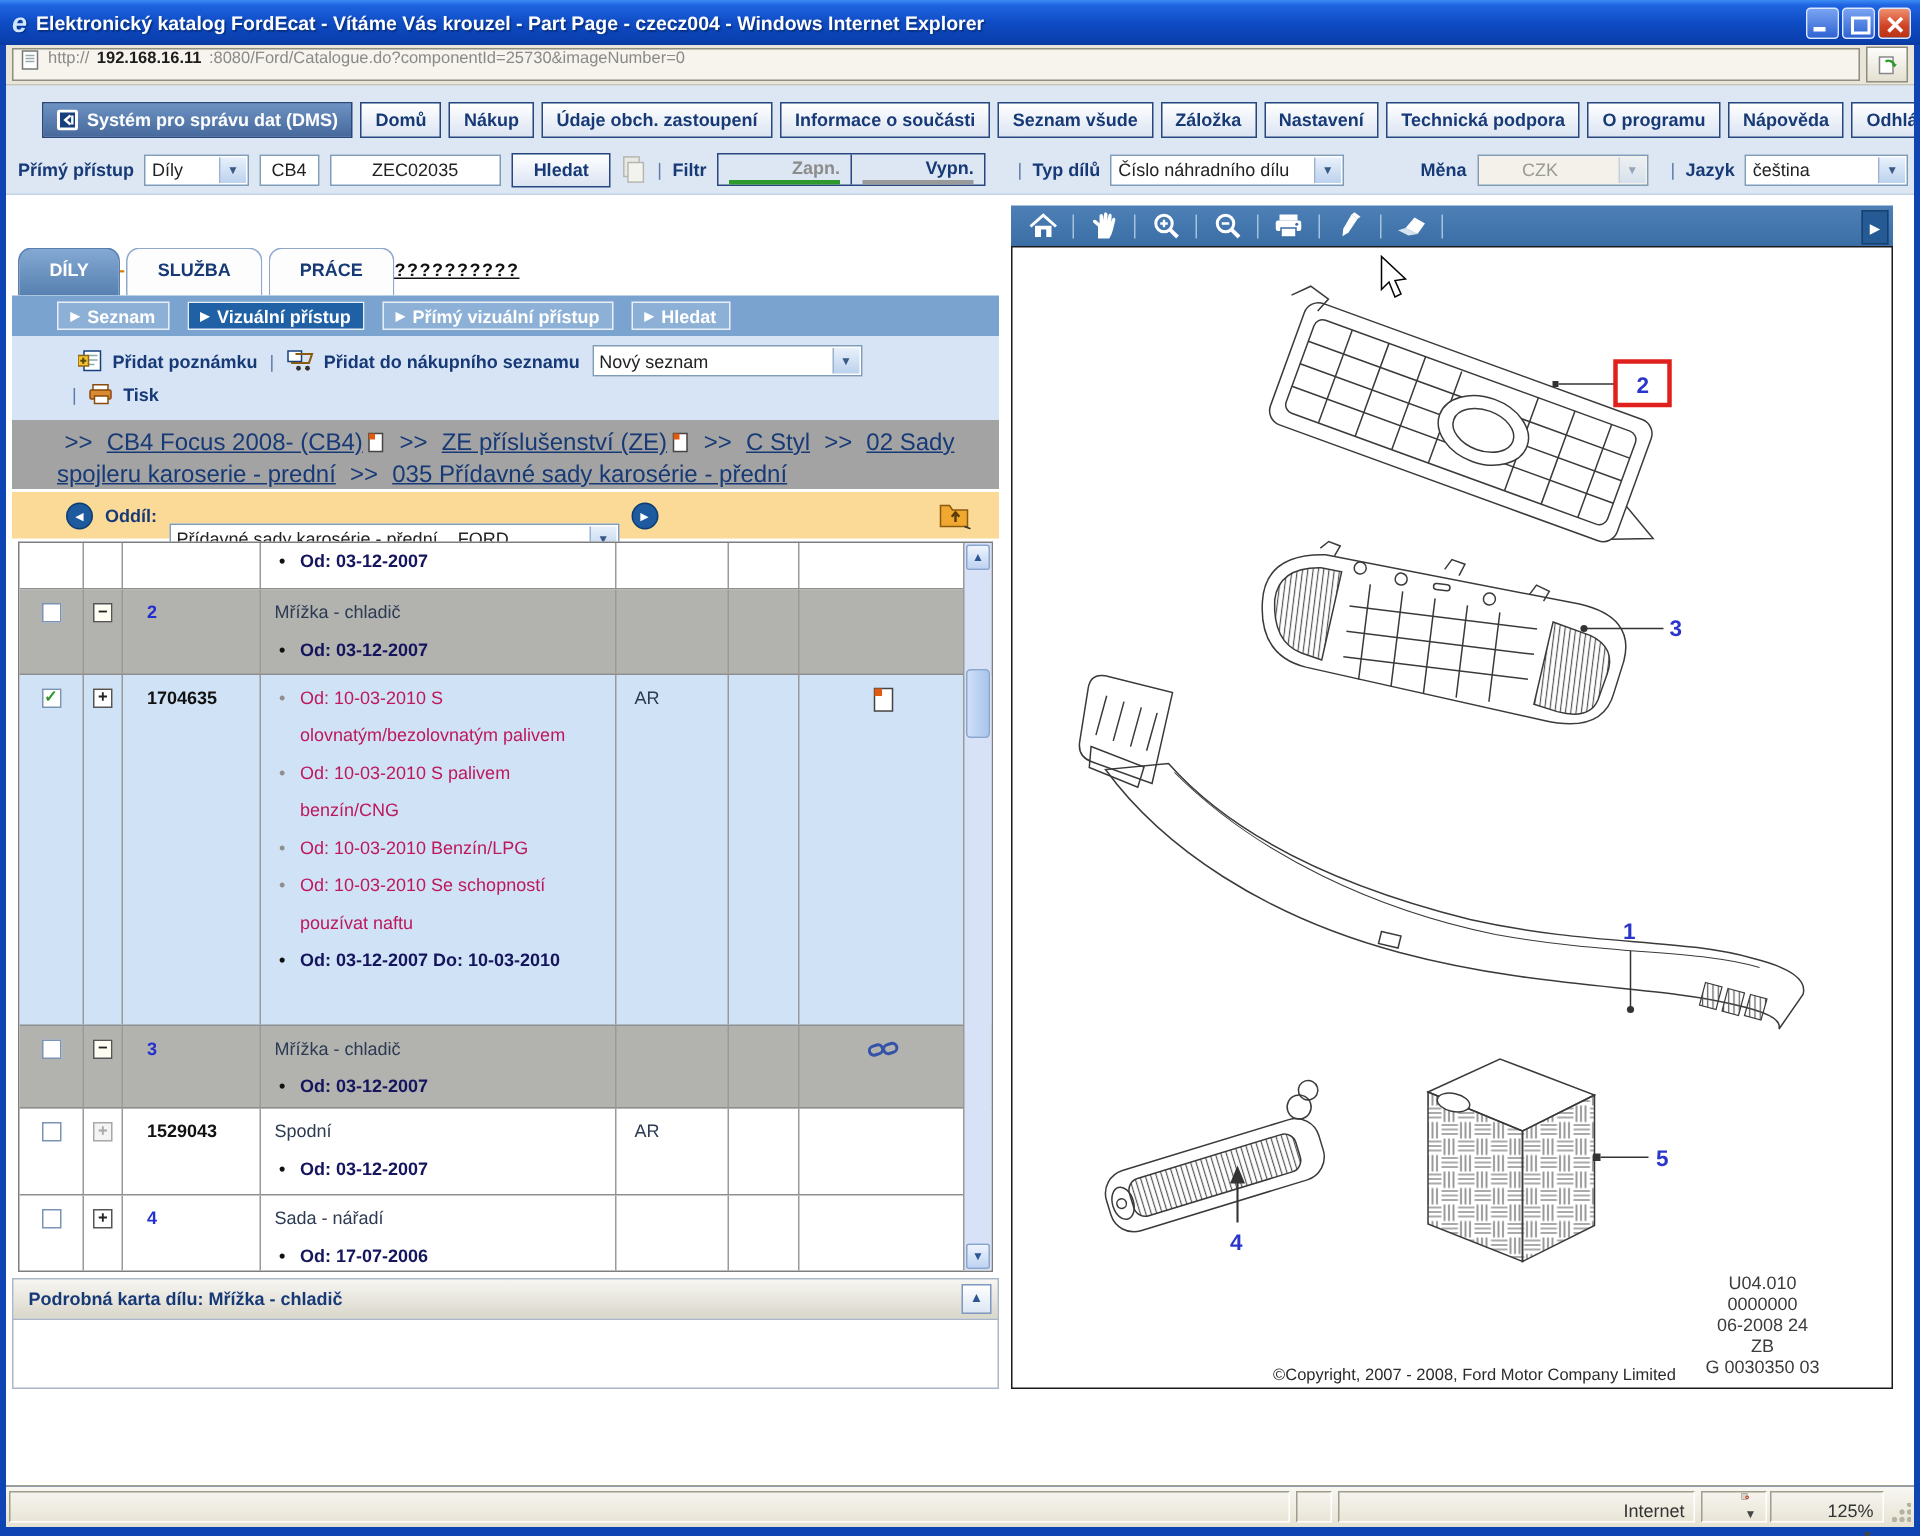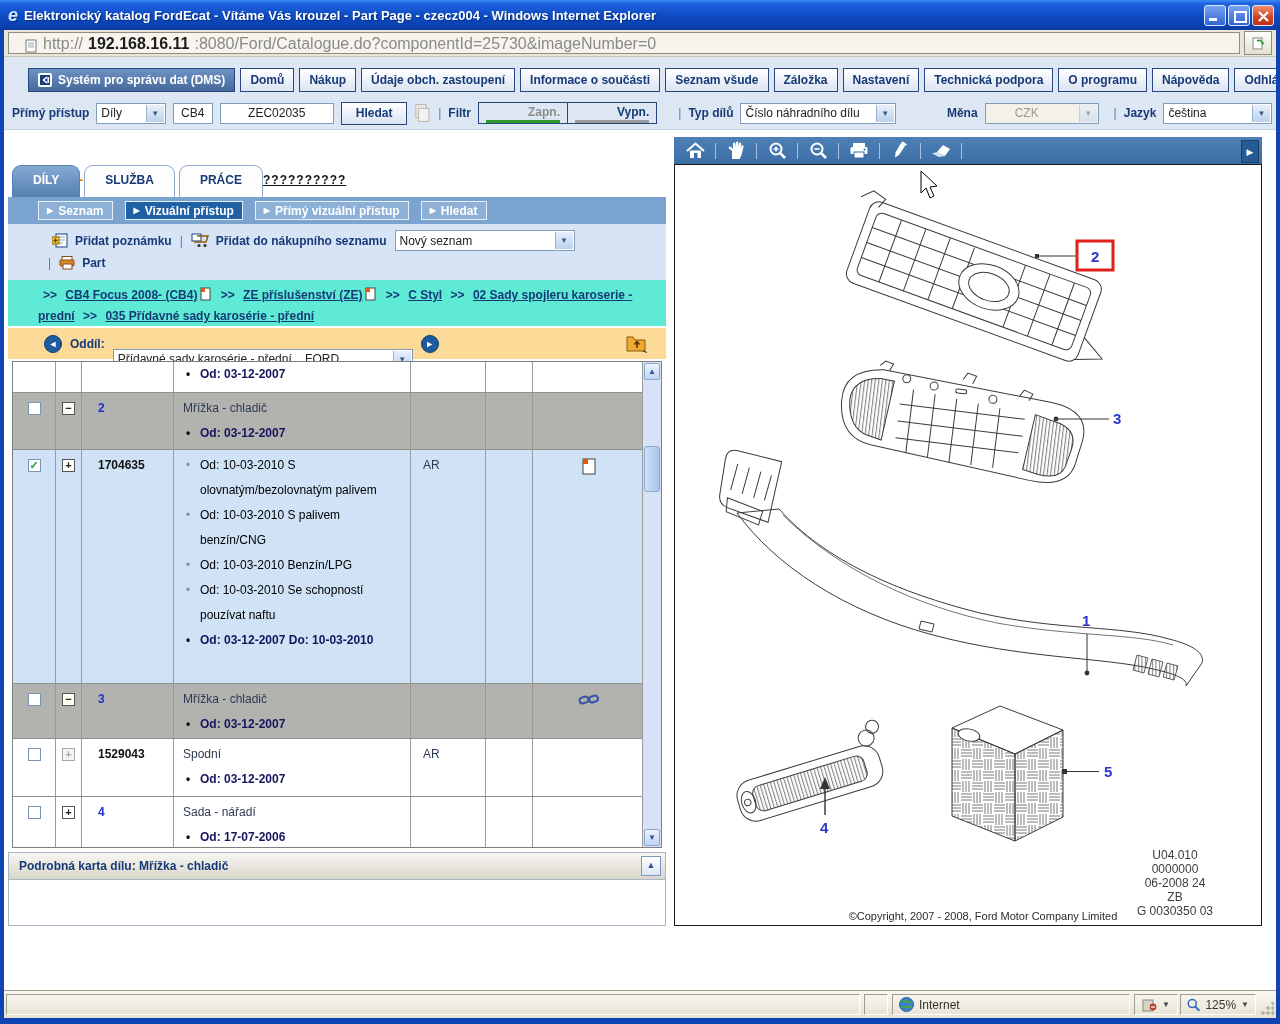--- a/index.html
+++ b/index.html
@@ -16,22 +16,22 @@
   .winbtns{display:flex;gap:2px;margin-right:2px;}
   .wbtn{width:22px;height:21px;border-radius:3px;border:1px solid #dce8ff;box-sizing:border-box;
     background:linear-gradient(#7aa4f2,#2f63d2);position:relative;}
   .wbtn.close{background:linear-gradient(#ef9070,#d14224 60%,#b93315);}
   .wbtn .min-glyph{position:absolute;left:4px;bottom:4px;width:8px;height:3px;background:#fff;}
   .wbtn .max-glyph{position:absolute;left:5px;top:5px;width:9px;height:8px;border:2px solid #fff;}
   .wbtn svg{position:absolute;left:4px;top:4px;}
   
   .addressbar{position:absolute;left:4px;top:30px;width:1272px;height:27px;box-sizing:border-box;
     background:#e9e5d8;border-bottom:1px solid #c8c4b4;display:flex;align-items:center;padding:0 4px;gap:4px;}
-  .urlfield{flex:1;height:20px;background:#f6f4ec;border:1px solid #8f8d80;display:flex;align-items:flex-end;
-    font-size:16px;color:#8a8a88;padding:0 16px;gap:5px;white-space:nowrap;overflow:hidden;}
+  .urlfield{flex:1;height:20px;background:#f6f4ec;border:1px solid #8f8d80;display:flex;align-items:flex-start;
+    font-size:11px;color:#8a8a88;padding:0 5px;gap:5px;white-space:nowrap;overflow:hidden;}
   .urlfield b{color:#1c1c1c;}
   .gobtn{width:26px;height:22px;border:1px solid #8f8d80;background:linear-gradient(#fdfdfb,#e4e0d0);
     display:flex;align-items:center;justify-content:center;}
   
   .page{position:absolute;left:4px;top:57px;width:1272px;height:933px;background:#fff;overflow:hidden;}
   .menubar-bg{position:absolute;left:0;top:0;width:1272px;height:72px;background:#dde6f3;border-bottom:1px solid #c4d2e6;}
   .menurow1{position:absolute;left:24px;top:11px;width:1248px;height:26px;display:flex;gap:5px;overflow:hidden;}
   .mbtn{flex:0 0 auto;height:24px;box-sizing:border-box;border:1px solid #27477e;background:linear-gradient(#ffffff,#dbe4f2);
     color:#173a77;font-weight:bold;font-size:12px;display:flex;align-items:center;padding:0 9px;gap:6px;white-space:nowrap;}
   .mbtn.active{background:linear-gradient(#6d92c2,#47699c);color:#fff;}
@@ -68,22 +68,22 @@
   .snbtn{height:19px;box-sizing:border-box;border:1px solid #e6eef8;background:#8db0d6;color:#fff;font-weight:bold;font-size:12px;
     display:flex;align-items:center;padding:0 8px;gap:5px;}
   .snbtn::before{content:"▶";font-size:8px;}
   .snbtn.active{background:#2061a5;}
   
   .actions{position:absolute;left:4px;top:167px;width:658px;height:56px;background:#d6e4f6;font-size:12px;color:#173a77;font-weight:bold;}
   .act-line1{position:absolute;left:44px;top:6px;display:flex;align-items:center;gap:8px;}
   .act-line2{position:absolute;left:40px;top:32px;display:flex;align-items:center;gap:8px;}
   .alink{display:flex;align-items:center;gap:6px;}
   
-  .breadcrumb{position:absolute;left:4px;top:223px;width:658px;height:46px;background:#5eead4;box-sizing:border-box;
-    padding:6px 10px 0 30px;font-size:12px;font-weight:bold;color:#173a77;line-height:19px;}
+  .breadcrumb{position:absolute;left:4px;top:223px;width:658px;height:46px;background:#a3a3a3;box-sizing:border-box;
+    padding:6px 10px 0 30px;font-size:16px;font-weight:normal;color:#173a77;line-height:19px;}
   .breadcrumb a{color:#173a77;text-decoration:underline;}
   .bc-sep{margin:0 5px;text-decoration:none;display:inline-block;}
   .bc-doc{display:inline-block;vertical-align:-2px;margin-left:3px;}
   
   .oddil{position:absolute;left:4px;top:269px;width:658px;height:33px;background:#fbd996;border-top:2px solid #fff;
     display:flex;align-items:center;gap:8px;padding-left:36px;box-sizing:border-box;font-size:12px;color:#173a77;font-weight:bold;}
   .circlebtn{width:16px;height:16px;border-radius:50%;background:#1d5a9e;color:#fff;font-size:9px;display:flex;
     align-items:center;justify-content:center;border:1px solid #0d3c72;}
   .folderup{position:absolute;right:18px;top:7px;}
   
@@ -100,21 +100,21 @@
   .c-qty{width:75px;padding-left:12px;padding-top:8px;color:#2c3b52;}
   .c-x{width:47px;}
   .c-ico{width:112px;display:flex;justify-content:center;padding-top:8px;}
   .row-gray{background:#b2b2af;}
   .row-sel{background:#cfe2f6;}
   .gnum{color:#2330cf;font-weight:bold;}
   .pnum{color:#111;font-weight:bold;}
   .desc-t{color:#2c3b52;line-height:25px;}
   .blt{position:relative;padding-left:17px;line-height:25px;color:#15155e;font-weight:bold;}
   .blt::before{content:"•";position:absolute;left:3px;color:#111;}
-  .blt.mut{color:#000000;font-weight:normal;}
+  .blt.mut{color:#be185d;font-weight:normal;}
   .blt.mut::before{color:#8f8f8f;}
   .chk{width:13px;height:13px;background:#fff;border:1px solid #7b94b5;box-sizing:border-box;
     font-size:11px;line-height:10px;text-align:center;color:#2e9a2e;font-weight:bold;}
   .expbox{width:13px;height:13px;box-sizing:border-box;border:1px solid #555;background:#fffef2;
     font-size:11px;line-height:10px;text-align:center;color:#222;font-weight:bold;}
   .expbox.plainbg{background:#fff;}
   .expbox.dis{border-color:#a8a8a8;color:#a8a8a8;background:#f4f4f4;}
   
   .tscroll{position:absolute;right:0px;top:0px;width:18px;height:485px;background:#d7e2f6;border-left:1px solid #9a9a9a;}
   .sbtn{position:absolute;left:1px;width:16px;height:17px;background:linear-gradient(#eef4fd,#bed3f2);
@@ -134,21 +134,21 @@
     display:flex;align-items:center;padding-left:10px;box-sizing:border-box;}
   .itb-sep{width:1px;height:16px;background:#a7c2dd;margin:0 9px;}
   .itb-ic{width:22px;height:20px;display:flex;align-items:center;justify-content:center;}
   .itb-next{position:absolute;right:3px;top:3px;width:16px;height:21px;background:#255a94;border:1px solid #16406e;
     color:#fff;font-size:9px;display:flex;align-items:center;justify-content:center;}
   .imgarea{position:absolute;left:670px;top:107px;width:588px;height:762px;box-sizing:border-box;border:1px solid #1a1a1a;background:#fff;}
   
   .statusbar{position:absolute;left:4px;top:990px;width:1272px;height:28px;box-sizing:border-box;
     background:linear-gradient(#f8f7f2,#e6e2d2);border-top:1px solid #a09d8e;font-size:12px;color:#333;}
   .spanel{position:absolute;top:3px;height:21px;box-sizing:border-box;border:1px solid;border-color:#a09d8e #fff #fff #a09d8e;
-    display:flex;align-items:center;padding:0 6px;gap:5px;}
+    display:flex;align-items:flex-end;padding:0 6px;gap:5px;flex-direction:column;}
   .grip{position:absolute;right:2px;bottom:2px;width:14px;height:14px;
     background:radial-gradient(circle at 3px 11px,#b5b2a2 1.5px,transparent 2px),
                radial-gradient(circle at 8px 11px,#b5b2a2 1.5px,transparent 2px),
                radial-gradient(circle at 13px 11px,#b5b2a2 1.5px,transparent 2px),
                radial-gradient(circle at 8px 6px,#b5b2a2 1.5px,transparent 2px),
                radial-gradient(circle at 13px 6px,#b5b2a2 1.5px,transparent 2px),
                radial-gradient(circle at 13px 1px,#b5b2a2 1.5px,transparent 2px);}
   .ddlarr{font-size:8px;color:#444;}
 </style>
 </head>
@@ -345,21 +345,21 @@
         </div>
     </div>
     <div class="act-line2">
       <span class="vsep">|</span>
       <span class="alink">
         <svg width="17" height="14" viewBox="0 0 17 14">
             <rect x="3" y="0.5" width="10" height="4" fill="#fff" stroke="#8a4a10"></rect>
             <rect x="1" y="4" width="14" height="6" rx="1" fill="#d88a30" stroke="#8a4a10"></rect>
             <rect x="4" y="8" width="9" height="5" fill="#fff" stroke="#8a4a10"></rect>
           </svg>
-        <span>Part</span>
+        <span>Tisk</span>
       </span>
     </div>
   </div>
 
   <div class="breadcrumb">
     <span class="bc-sep">&gt;&gt;</span>
     <a href="#">CB4 Focus 2008- (CB4)</a><span class="bc-doc"><svg width="12" height="14" viewBox="0 0 12 14">
           <rect x="1" y="1" width="9" height="12" fill="#fff" stroke="#444"></rect>
           <path d="M1,1 l4,0 0,4 -4,0 Z" fill="#e05a10"></path>
         </svg></span>

